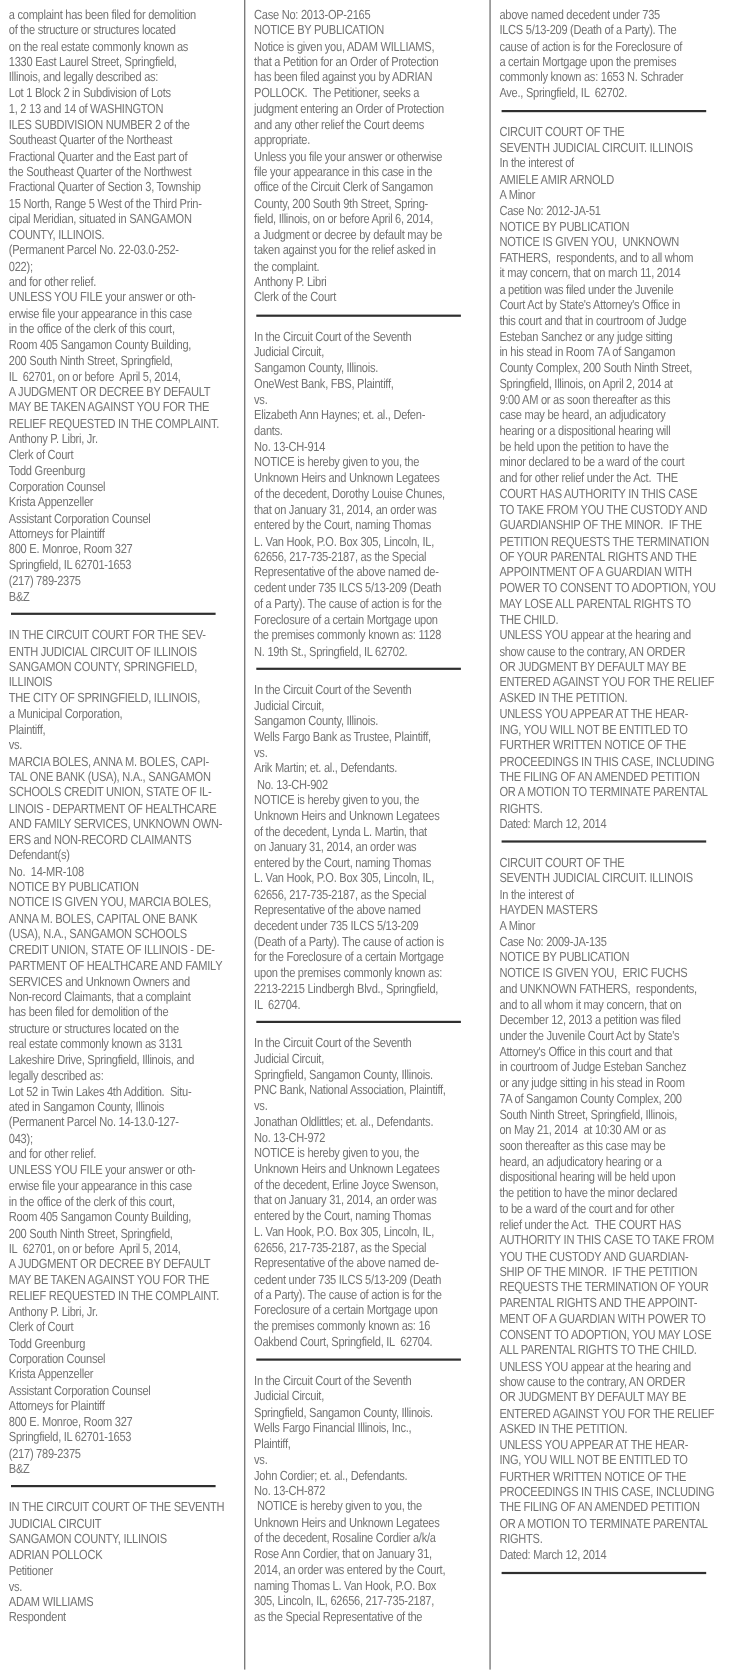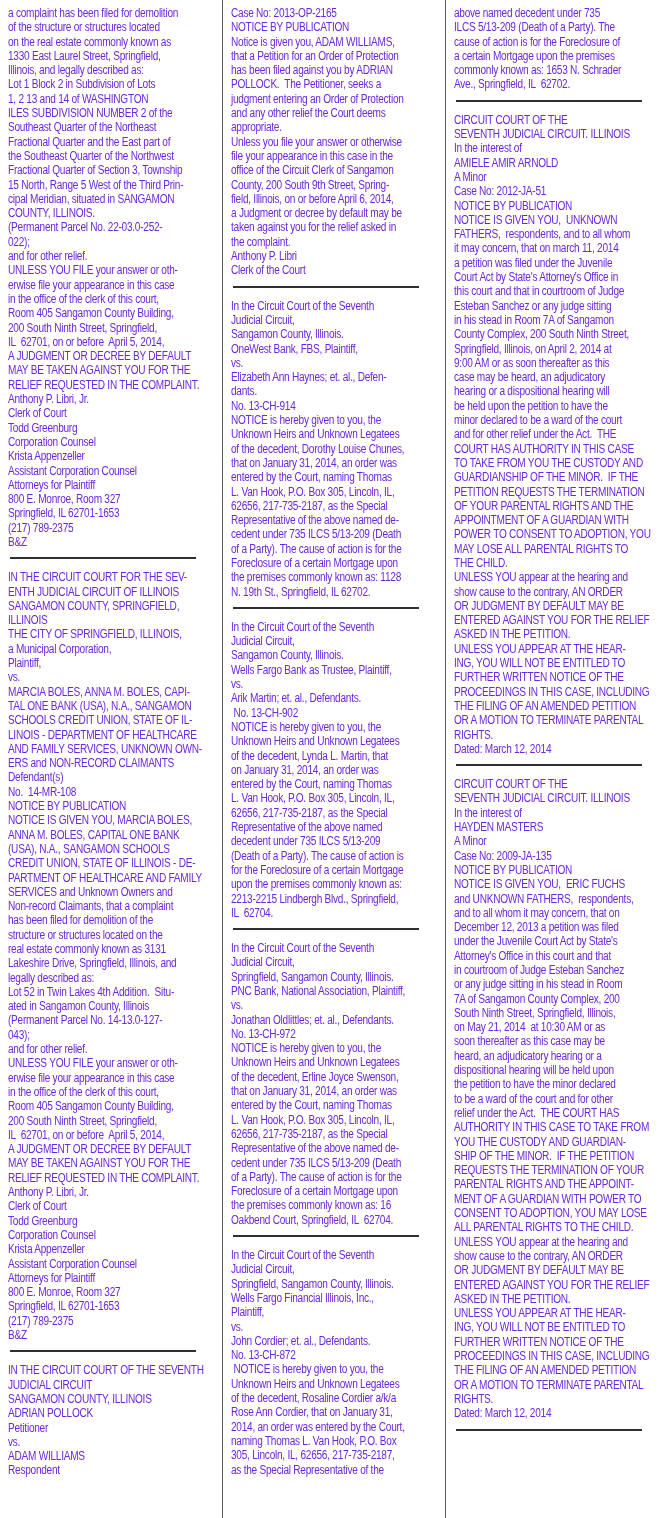--- a/index.html
+++ b/index.html
@@ -7,21 +7,21 @@
     padding: 0;
     background: #ffffff;
   }
   .page {
     position: relative;
     width: 670px;
     height: 1518px;
     background: #ffffff;
     display: flex;
     font-family: "Liberation Sans", "DejaVu Sans", sans-serif;
-    color: #6d28d9;
+    color: #737373;
   }
   .col {
     box-sizing: border-box;
     width: 223px;
     height: 1518px;
     padding: 6px 8px 0 8px;
     overflow: hidden;
   }
   .col-rule {
     border-right: 1px solid #5a5a5a;

